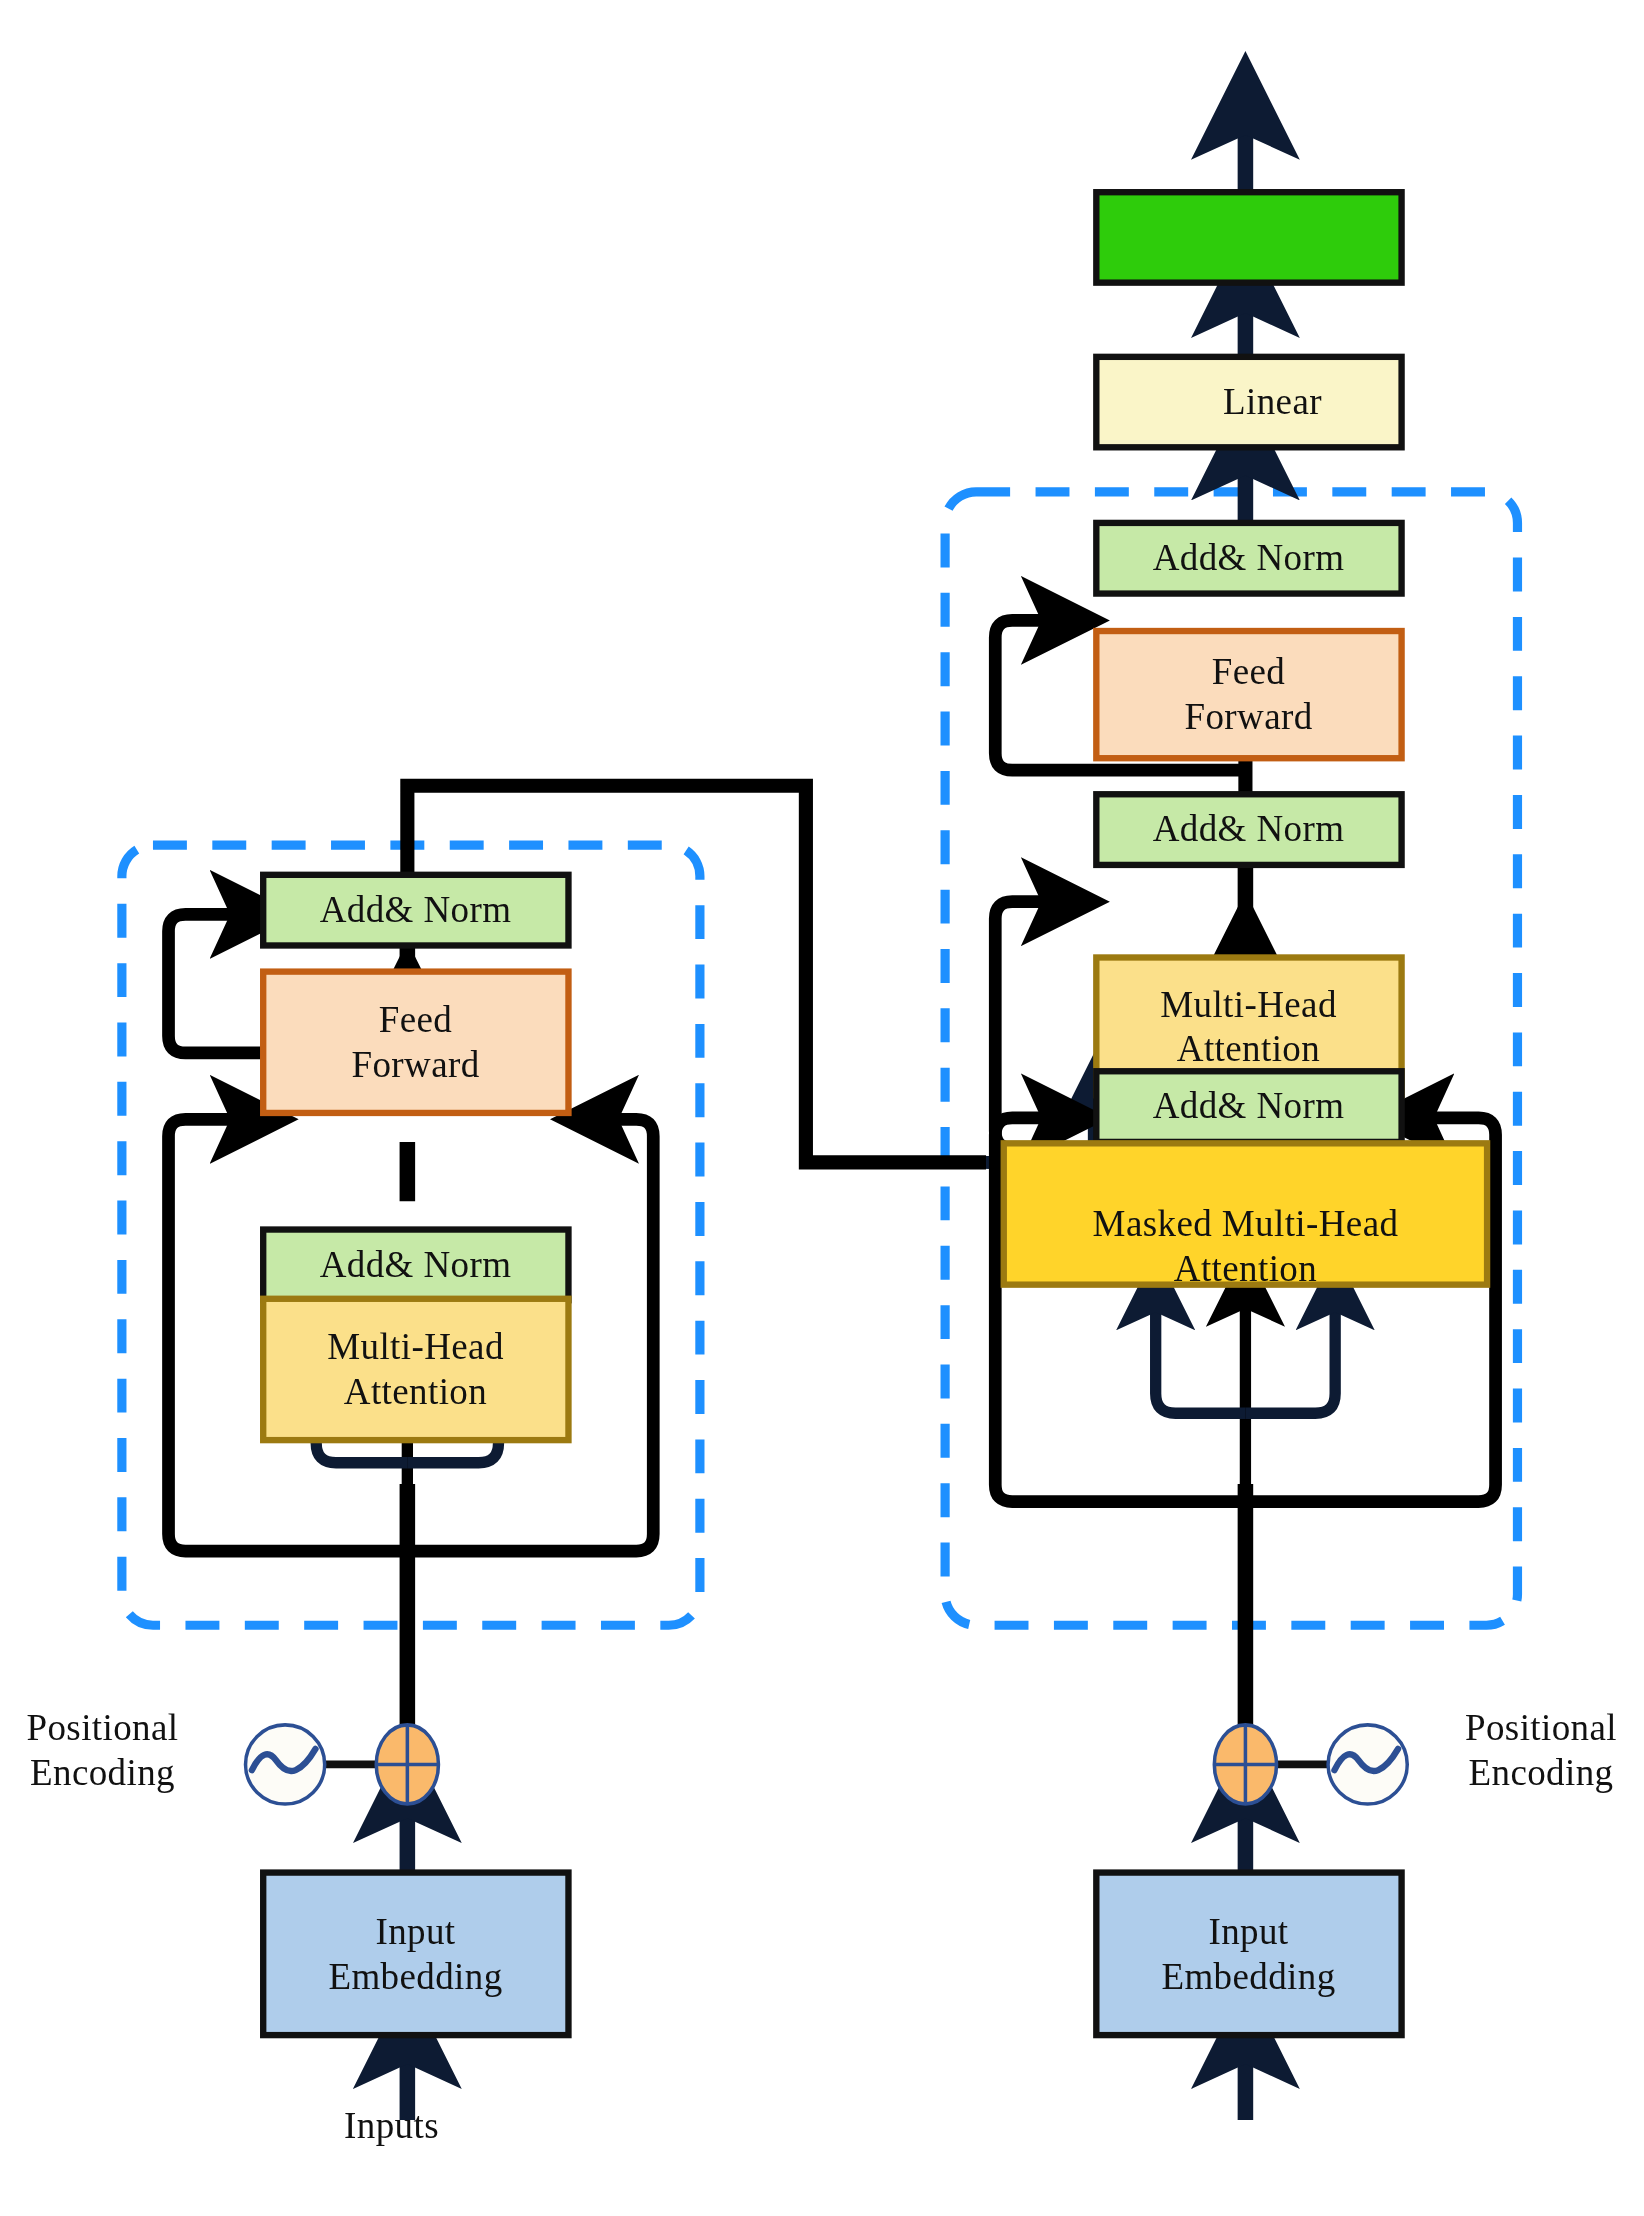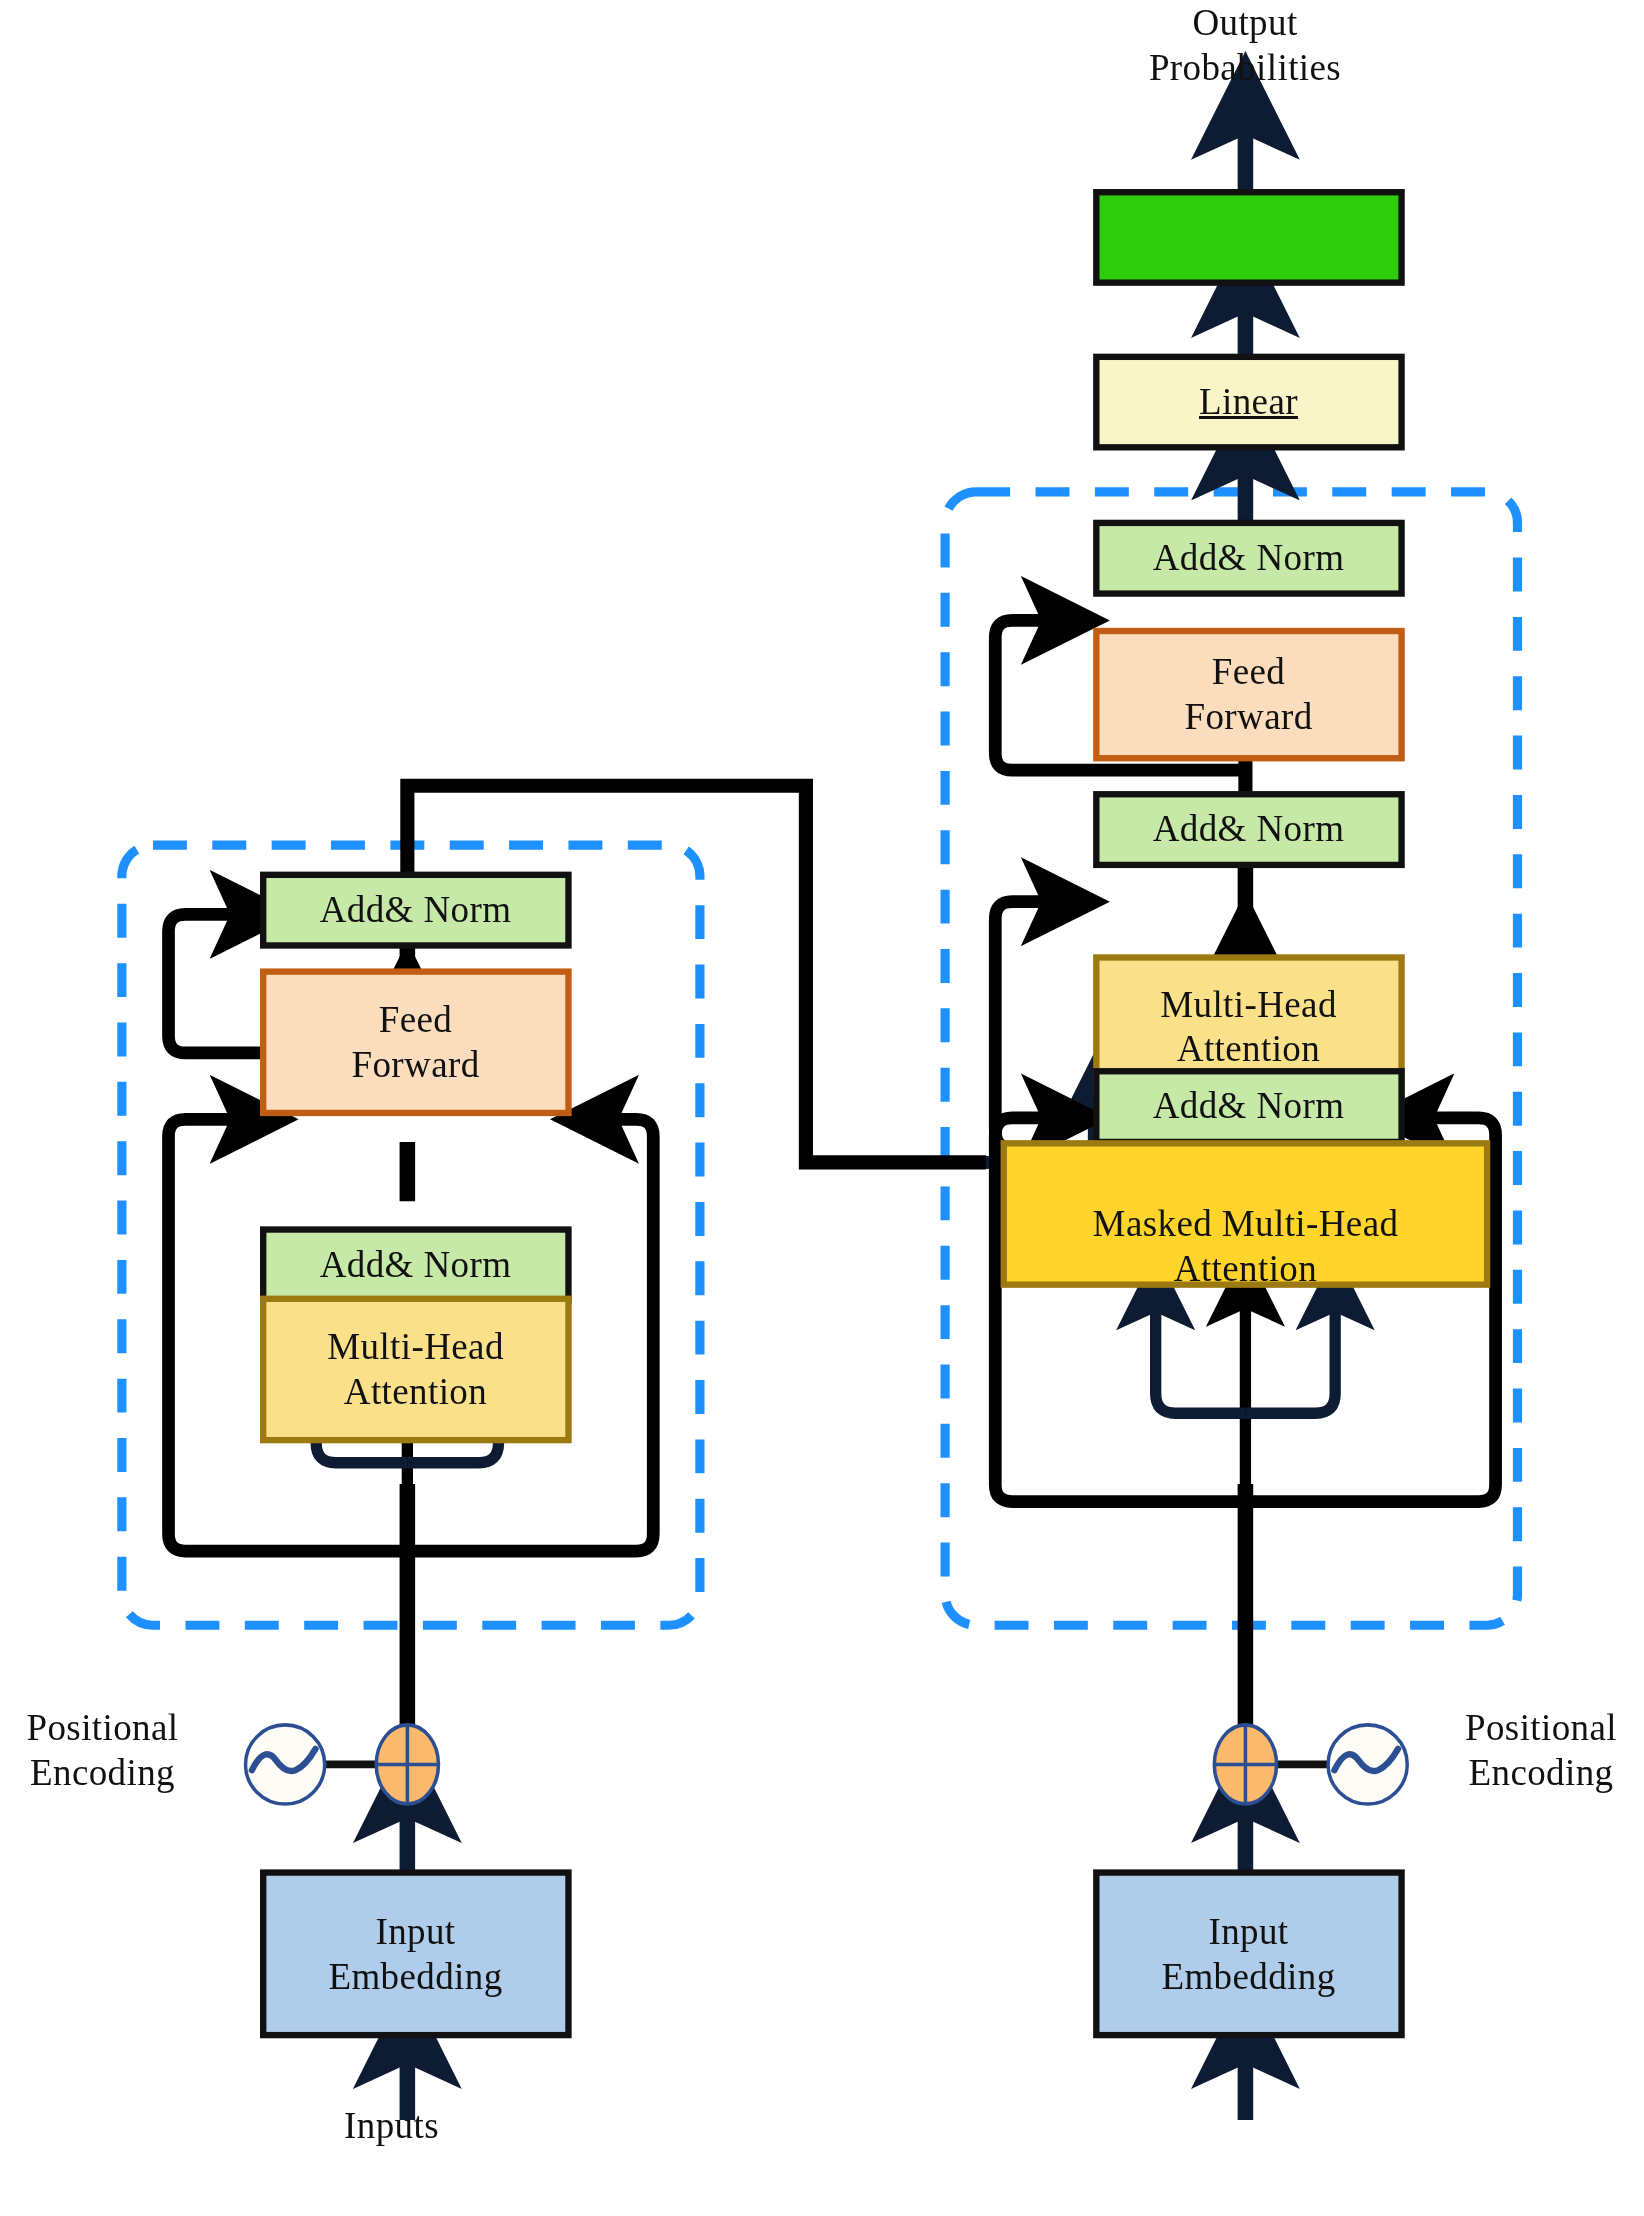--- a/index.html
+++ b/index.html
@@ -120,24 +120,22 @@
   <g>
     <line x1="1798" y1="2497" x2="1878" y2="2497" stroke="#111" stroke-width="11"></line>
     <ellipse cx="1762" cy="2497" rx="44" ry="56" fill="#FAB96B" stroke="#2C4F94" stroke-width="5"></ellipse>
     <line x1="1762" y1="2441" x2="1762" y2="2553" stroke="#2C4F94" stroke-width="5"></line>
     <line x1="1718" y1="2497" x2="1806" y2="2497" stroke="#2C4F94" stroke-width="5"></line>
     <circle cx="1935" cy="2497" r="56" fill="#FDFCF7" stroke="#2C4F94" stroke-width="5"></circle>
     <path d="M1888,2505 q18,-36 34,-14 q14,20 28,14 q14,-6 28,-30" fill="none" stroke="#2C4F94" stroke-width="9" stroke-linecap="round"></path>
   </g>
 </svg>
 
-<div class="lbl" style="left:1033px;top:0px;width:424px;">Output
-Probabilities</div>
 
-<div class="boxtext" style="left:1096px;top:357px;width:305px;height:90px;text-decoration:underline;">Linear</div>
+<div class="boxtext" style="left:1120px;top:357px;width:305px;height:90px;">Linear</div>
 
 <div class="boxtext" style="left:1096px;top:523px;width:305px;height:71px;">Add&amp; Norm</div>
 <div class="boxtext" style="left:1096px;top:631px;width:305px;height:127px;">Feed
 Forward</div>
 <div class="boxtext" style="left:1096px;top:794px;width:305px;height:71px;">Add&amp; Norm</div>
 <div class="boxtext" style="left:1096px;top:958px;width:305px;height:138px;">Multi-Head
 Attention</div>
 <div class="boxtext" style="left:1096px;top:1071px;width:305px;height:71px;">Add&amp; Norm</div>
 <div class="boxtext" style="left:1004px;top:1176px;width:483px;height:141px;">Masked Multi-Head
 Attention</div>

